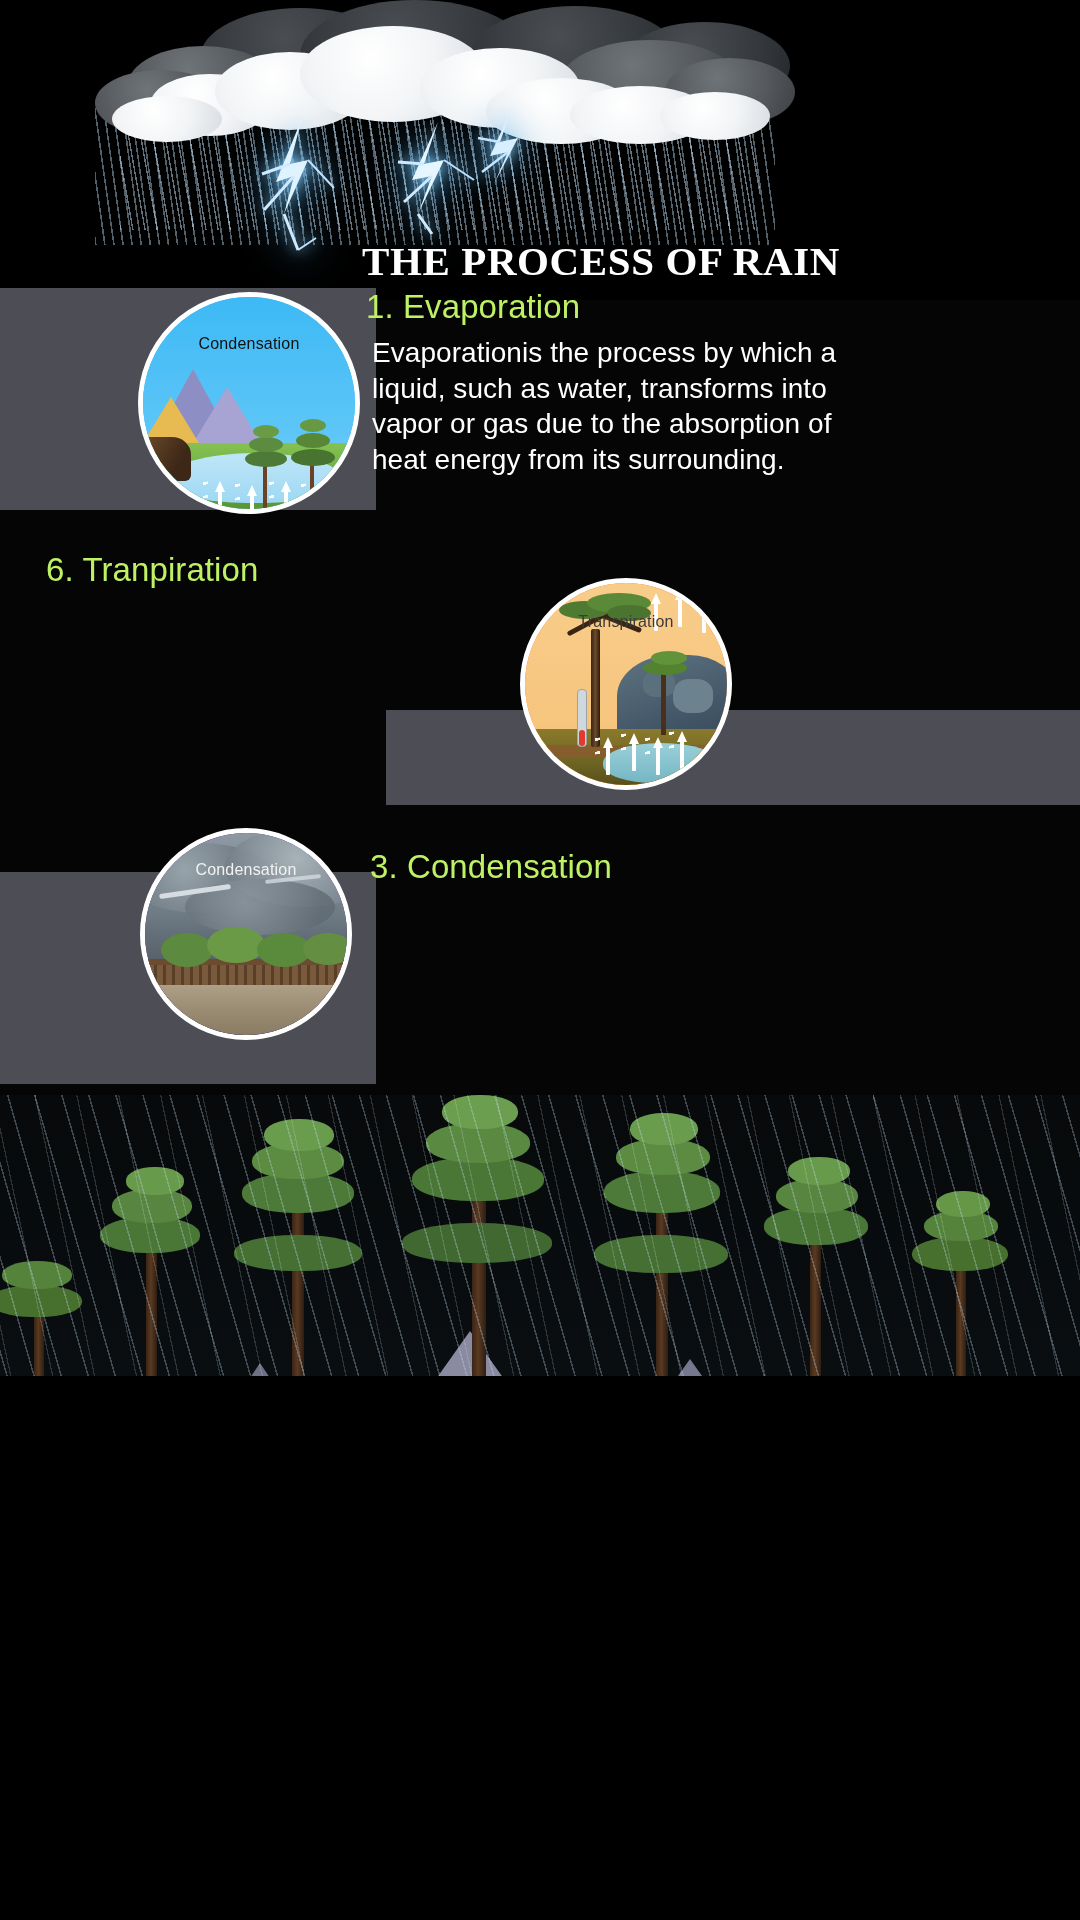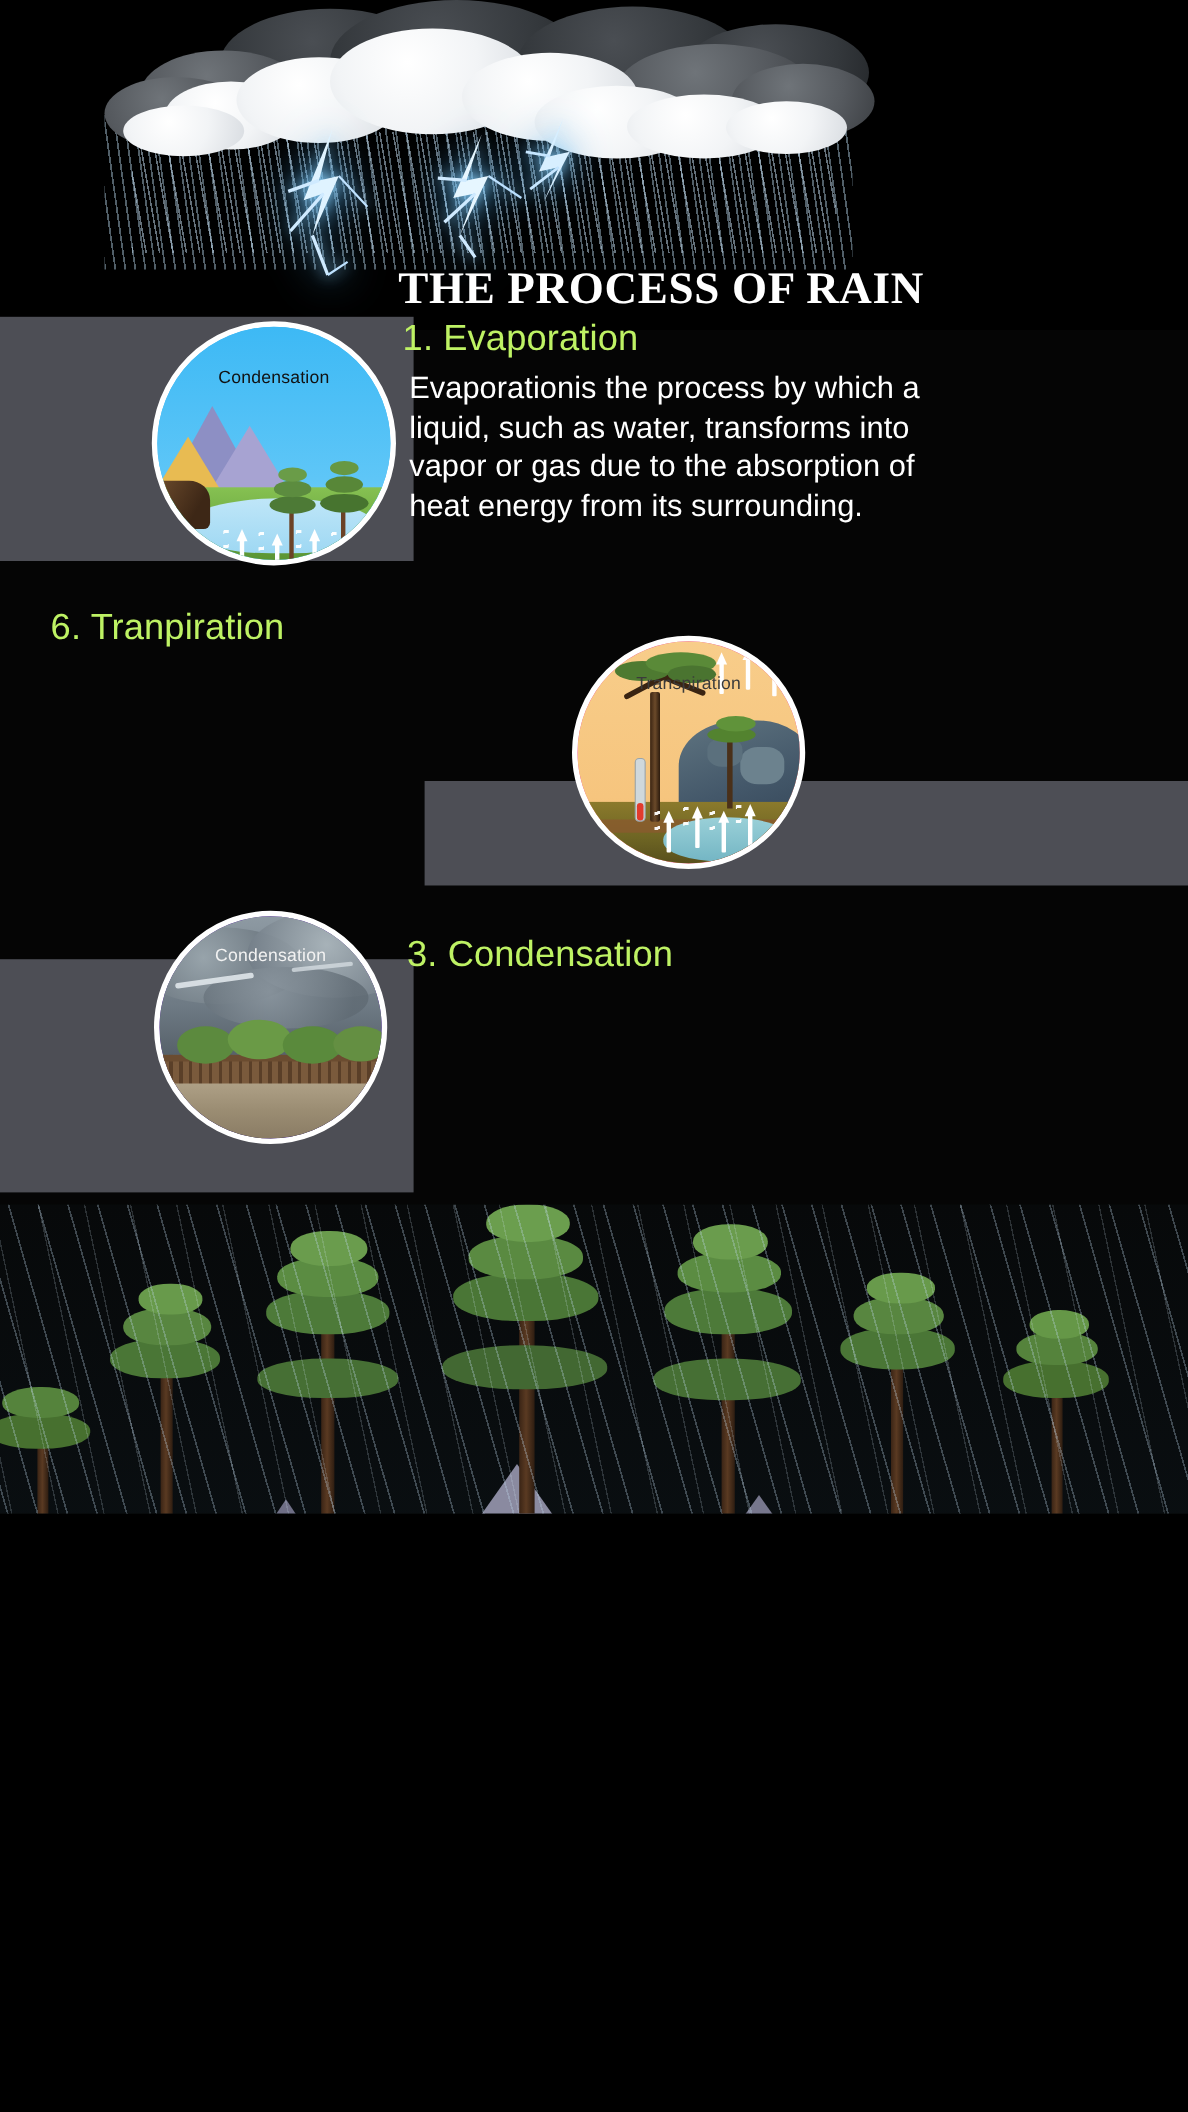--- a/index.html
+++ b/index.html
@@ -43,21 +43,21 @@
   .band-2{left:386px;top:710px;width:694px;height:95px;}
   .band-3{left:0;top:872px;width:376px;height:212px;}
 
   
   .circ{position:absolute;border-radius:50%;overflow:hidden;border:5px solid #fff;box-sizing:border-box;}
   .circ-label{position:absolute;left:0;right:0;text-align:center;font-size:16px;letter-spacing:.2px;z-index:7;
     font-family:"Liberation Sans", sans-serif;}
 
   .circ-evap{left:138px;top:292px;width:222px;height:222px;background:#39b6f2;}
   .circ-evap .circ-label{top:38px;color:#111;}
-  .circ-tran{left:520px;top:578px;width:212px;height:212px;background:#ec4899;}
+  .circ-tran{left:520px;top:578px;width:212px;height:212px;background:#f97316;}
   .circ-tran .circ-label{top:30px;color:#3b3b3b;}
   .circ-cond{left:140px;top:828px;width:212px;height:212px;background:#4c1d95;}
   .circ-cond .circ-label{top:28px;color:#f2f2f2;}
 
   
   .sky-sun{position:absolute;inset:0;}
   .ground{position:absolute;left:0;right:0;bottom:0;}
   .water{position:absolute;border-radius:50% 50% 45% 45%;}
   .mtn{position:absolute;width:0;height:0;border-style:solid;}
   .tree{position:absolute;}

